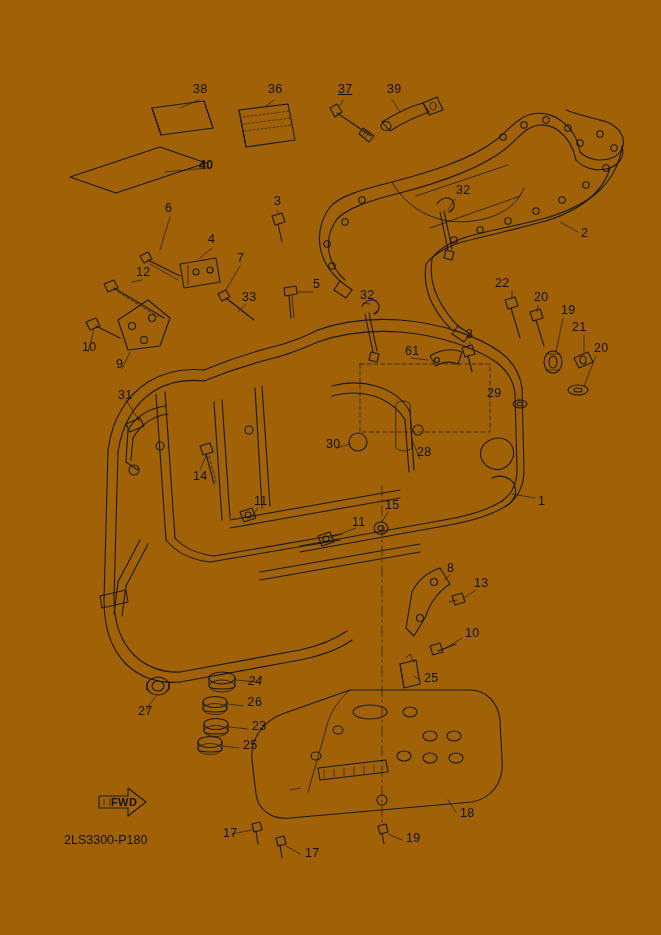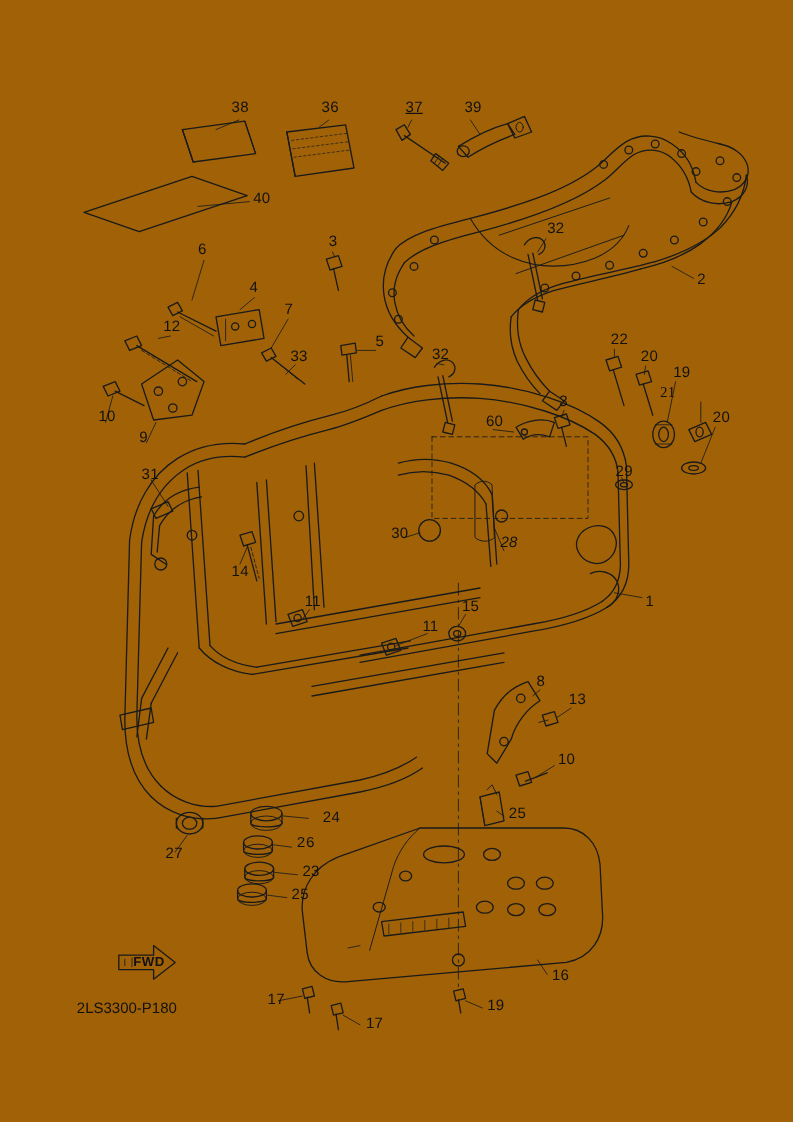--- a/index.html
+++ b/index.html
@@ -438,59 +438,59 @@
       <path d="M99 796 L128 796 L128 788 L146 802 L128 816 L128 808 L99 808 Z"></path>
       <path d="M104 799 L104 805" stroke-width="0.7"></path>
       <path d="M110 798 L110 806" stroke-width="0.7"></path>
     </g>
   </svg>
 
   <div class="callout" style="left:193px; top:82px;">38</div>
   <div class="callout" style="left:268px; top:82px;">36</div>
   <div class="callout" style="left:338px; top:82px;text-decoration:underline;">37</div>
   <div class="callout" style="left:387px; top:82px;">39</div>
-  <div class="callout" style="left:211px; top:158px;">40</div>
+  <div class="callout" style="left:199px; top:158px;font-weight:bold;">40</div>
   <div class="callout" style="left:456px; top:183px;">32</div>
   <div class="callout" style="left:581px; top:226px;">2</div>
   <div class="callout" style="left:165px; top:201px;">6</div>
   <div class="callout" style="left:274px; top:194px;">3</div>
   <div class="callout" style="left:208px; top:232px;">4</div>
   <div class="callout" style="left:237px; top:251px;">7</div>
   <div class="callout" style="left:136px; top:265px;">12</div>
   <div class="callout" style="left:313px; top:277px;">5</div>
   <div class="callout" style="left:242px; top:290px;text-align:center;">33</div>
   <div class="callout" style="left:360px; top:288px;">32</div>
-  <div class="callout" style="left:509px; top:276px;">22</div>
+  <div class="callout" style="left:495px; top:276px;">22</div>
   <div class="callout" style="left:534px; top:290px;">20</div>
   <div class="callout" style="left:561px; top:303px;">19</div>
-  <div class="callout" style="left:550px; top:320px;font-family:Liberation Serif, serif;">21</div>
+  <div class="callout" style="left:572px; top:320px;">21</div>
   <div class="callout" style="left:82px; top:340px;">10</div>
   <div class="callout" style="left:116px; top:357px;">9</div>
   <div class="callout" style="left:466px; top:327px;">3</div>
   <div class="callout" style="left:594px; top:341px;">20</div>
-  <div class="callout" style="left:405px; top:344px;">60</div>
-  <div class="callout" style="left:513px; top:386px;text-align:right;">29</div>
+  <div class="callout" style="left:405px; top:344px;">61</div>
+  <div class="callout" style="left:487px; top:386px;text-align:right;">29</div>
   <div class="callout" style="left:118px; top:388px;">31</div>
   <div class="callout" style="left:326px; top:437px;">30</div>
-  <div class="callout" style="left:417px; top:445px;font-style:italic;">28</div>
+  <div class="callout" style="left:417px; top:445px;">28</div>
   <div class="callout" style="left:193px; top:469px;">14</div>
   <div class="callout" style="left:538px; top:494px;">1</div>
   <div class="callout" style="left:254px; top:494px;">11</div>
   <div class="callout" style="left:385px; top:498px;">15</div>
   <div class="callout" style="left:352px; top:515px;">11</div>
   <div class="callout" style="left:447px; top:561px;">8</div>
   <div class="callout" style="left:474px; top:576px;">13</div>
   <div class="callout" style="left:465px; top:626px;">10</div>
   <div class="callout" style="left:424px; top:671px;">25</div>
-  <div class="callout" style="left:269px; top:674px;">24</div>
+  <div class="callout" style="left:248px; top:674px;font-style:italic;">24</div>
   <div class="callout" style="left:247px; top:696px;font-family:Liberation Mono, monospace;">26</div>
   <div class="callout" style="left:138px; top:704px;">27</div>
   <div class="callout" style="left:252px; top:719px;">23</div>
   <div class="callout" style="left:243px; top:738px;">25</div>
-  <div class="callout" style="left:460px; top:806px;">16</div>
+  <div class="callout" style="left:460px; top:806px;">18</div>
   <div class="callout" style="left:223px; top:826px;">17</div>
   <div class="callout" style="left:406px; top:831px;">19</div>
   <div class="callout" style="left:305px; top:846px;">17</div>
 
   <div class="fwd-label" style="left:111px; top:796px;">FWD</div>
 
   <div class="partcode" style="left:64px; top:833px;text-align:right;">2LS3300-P180</div>
 
 </div>
 

